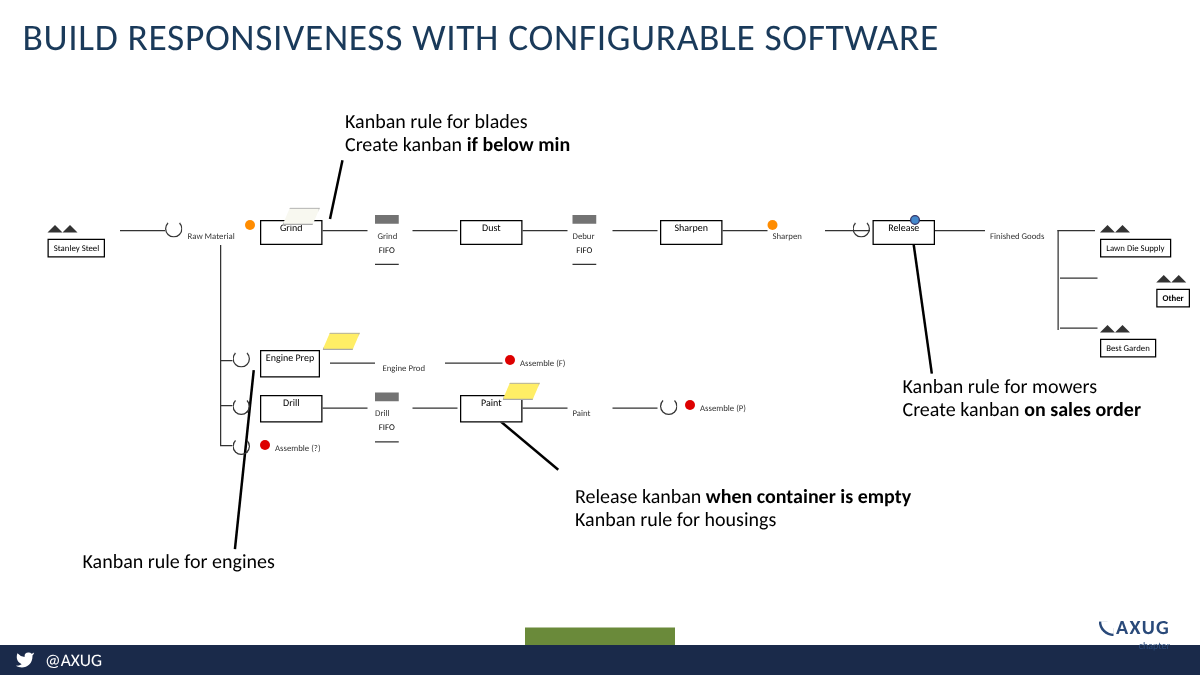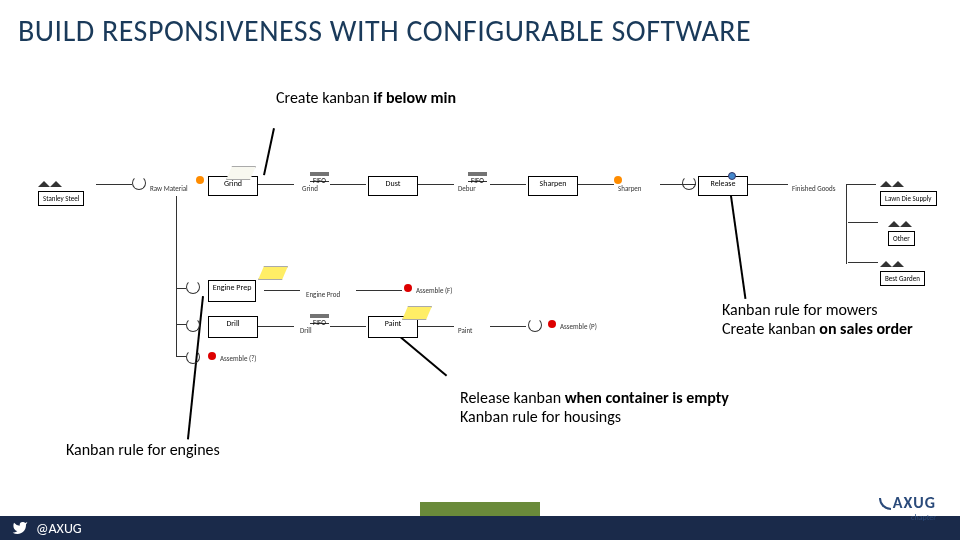--- a/index.html
+++ b/index.html
@@ -15,40 +15,41 @@
   .factory .roof { width: 0; height: 0; border-left: 6px solid transparent; border-right: 6px solid transparent; border-bottom: 6px solid #333; display: inline-block; }
   .factory .body { border: 1px solid #000; background: #fff; font-size: 7px; padding: 2px 4px; white-space: nowrap; }
   
   .arrow-line { position: absolute; background: #333; height: 1px; }
   .arrow-line-v { position: absolute; background: #333; width: 1px; }
   .dot-orange { position: absolute; width: 8px; height: 8px; border-radius: 50%; background: #ff8c00; }
   .dot-red { position: absolute; width: 8px; height: 8px; border-radius: 50%; background: #d00; }
   .dot-blue { position: absolute; width: 8px; height: 8px; border-radius: 50%; background: #4488cc; border: 1px solid #336; }
   .cycle { position: absolute; width: 14px; height: 14px; border: 1.5px solid #333; border-radius: 50%; border-top-color: transparent; }
   .small-label { position: absolute; font-size: 7px; color: #333; }
-  .fifo-box { position: absolute; border-top: 4px solid #737373; border-bottom: 1px solid #333; font-size: 7px; padding: 0 3px; height: 10px; line-height: 10px; margin-left: 10px; }
+  .fifo-box { position: absolute; border-top: 7px solid #737373; border-bottom: 1px solid #333; font-size: 7px; padding: 16px 3px; height: 10px; line-height: 10px; }
   
   .callout-line { position: absolute; background: #000; transform-origin: 0 0; }
   
   .footer { position: absolute; bottom: 0; left: 0; width: 960px; height: 24px; background: #1a2a4a; display: flex; align-items: center; }
   .footer .handle { color: #fff; font-size: 14px; margin-left: 36px; }
   .footer .tw { position: absolute; left: 12px; bottom: 4px; }
   .footer-green { position: absolute; bottom: 16px; left: 420px; width: 120px; height: 22px; background: #6a8a3a; }
   .brand { position: absolute; right: 24px; bottom: 28px; font-size: 16px; font-weight: bold; color: #2a4a7a; letter-spacing: 1px; }
   .brand .arc { display:inline-block; width:12px; height:12px; border:2px solid #2a4a7a; border-top:none; border-right:none; border-radius:0 0 0 12px; transform:rotate(0deg); margin-right:2px; vertical-align:middle; }
   .brand-sub { position: absolute; right: 24px; bottom: 18px; font-size: 8px; color: #2a4a7a; }
   
   .pull-arrow { position: absolute; width: 30px; height: 14px; border: 1px solid #aaa; clip-path: polygon(20% 0, 100% 0, 80% 100%, 0 100%); background: #f8f8f0; }
 </style>
 </head>
 <body>
 
 <div class="title">BUILD RESPONSIVENESS WITH CONFIGURABLE SOFTWARE</div>
 
 <div class="callout" style="top:88px; left:276px;">
+  <div>Kanban rule for blades</div>
   <div>
     <span>Create kanban </span><span class="b">if below min</span>
   </div>
 </div>
 <div class="callout-line" style="top:128px; left:273px; width:2px; height:48px; transform:rotate(12deg);"></div>
 
 <div class="callout" style="top:300px; left:722px;">
   <div>Kanban rule for mowers</div>
   <div>
     <span>Create kanban </span><span class="b">on sales order</span>
@@ -96,21 +97,21 @@
 <div class="flow-box" style="top:176px; left:698px; width:50px; height:20px;">Release</div>
 <div class="cycle" style="top:176px; left:682px;"></div>
 <div class="dot-blue" style="top:172px; left:728px;"></div>
 <div class="arrow-line" style="top:184px; left:748px; width:40px;"></div>
 <div class="small-label" style="top:184px; left:792px;">Finished Goods</div>
 <div class="arrow-line" style="top:184px; left:846px; width:30px;"></div>
 <div class="factory" style="top:172px; left:880px;">
   <div><span class="roof"></span><span class="roof"></span></div>
   <div class="body">Lawn Die Supply</div>
 </div>
-<div class="factory" style="top:212px; left:888px;">
+<div class="factory" style="top:212px; left:925px;font-weight:bold;">
   <div><span class="roof"></span><span class="roof"></span></div>
   <div class="body">Other</div>
 </div>
 <div class="arrow-line" style="top:222px; left:848px; width:30px;"></div>
 <div class="factory" style="top:252px; left:880px;">
   <div><span class="roof"></span><span class="roof"></span></div>
   <div class="body">Best Garden</div>
 </div>
 <div class="arrow-line" style="top:262px; left:848px; width:30px;"></div>
 <div class="arrow-line-v" style="top:184px; left:846px; height:80px;"></div>

